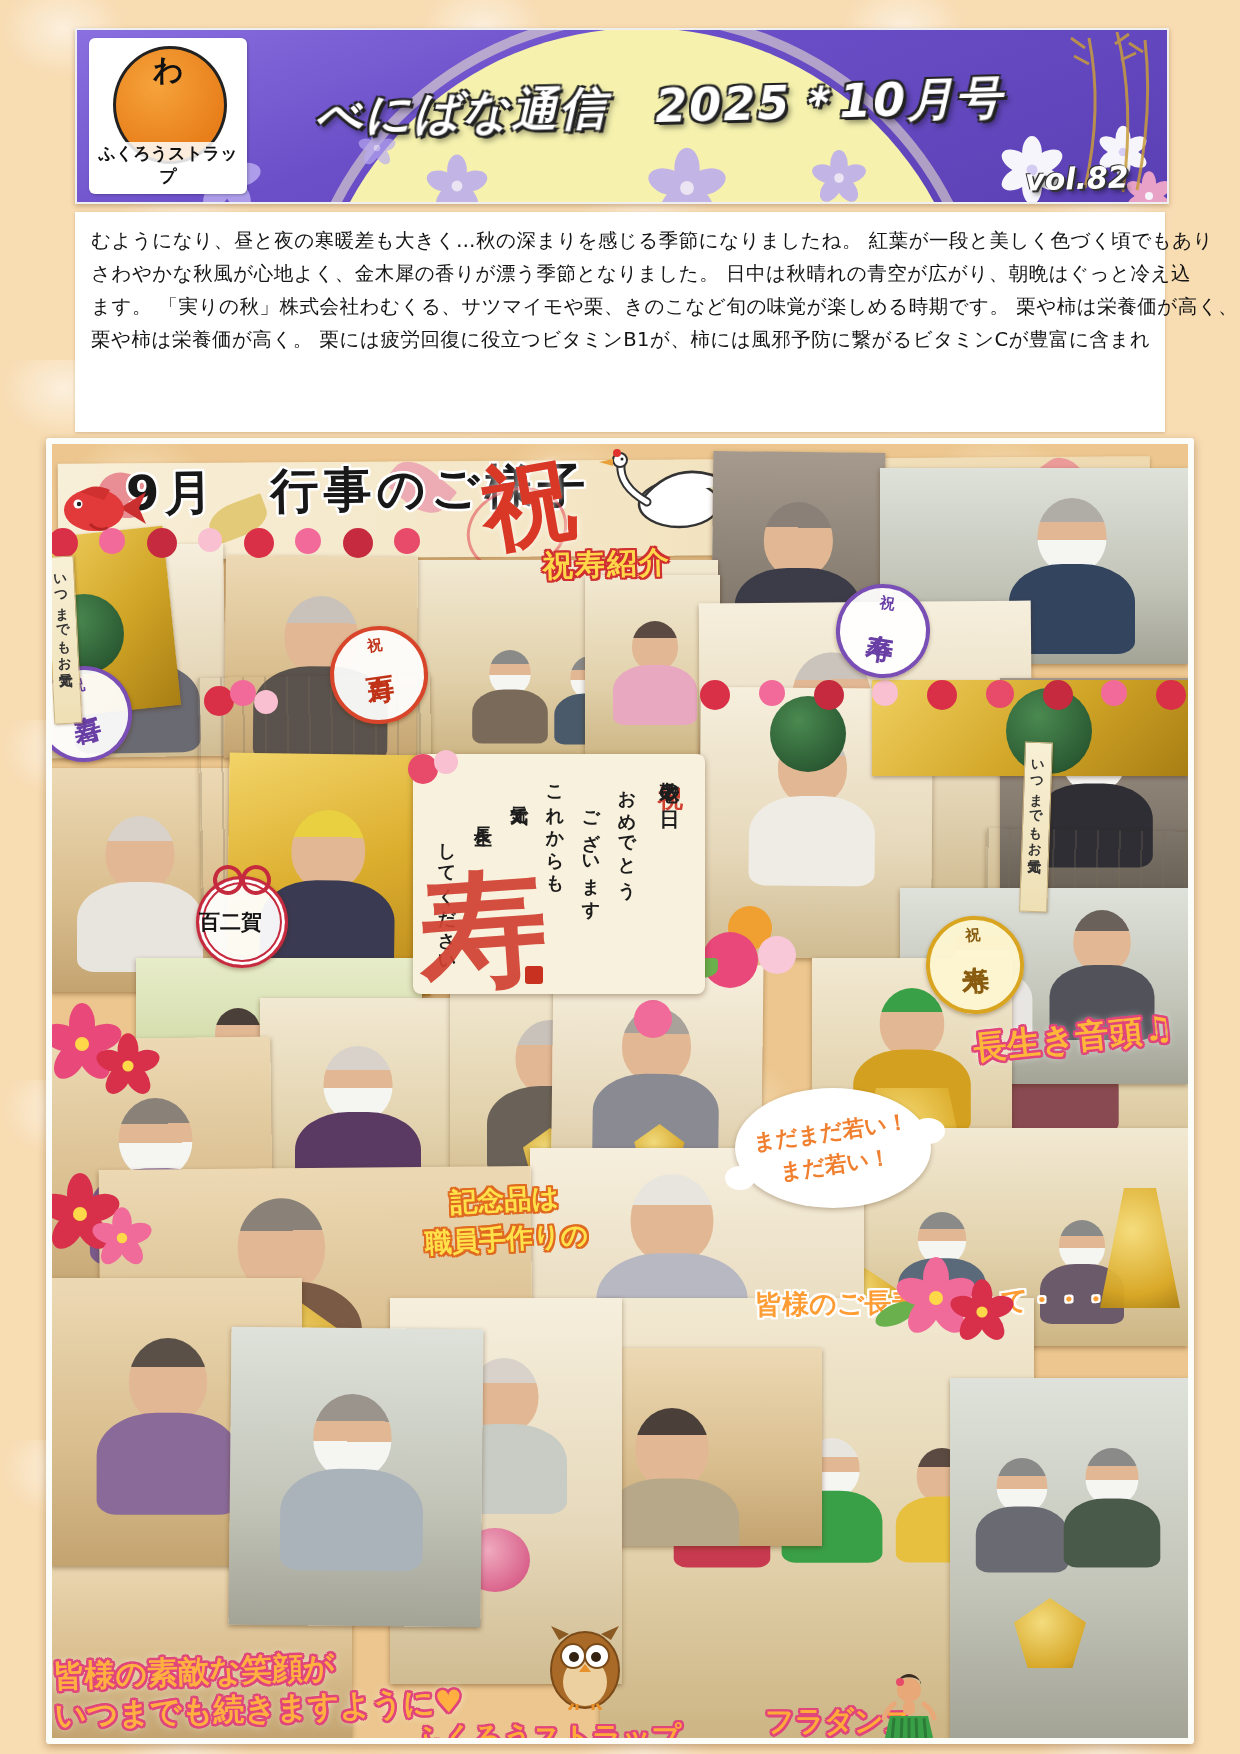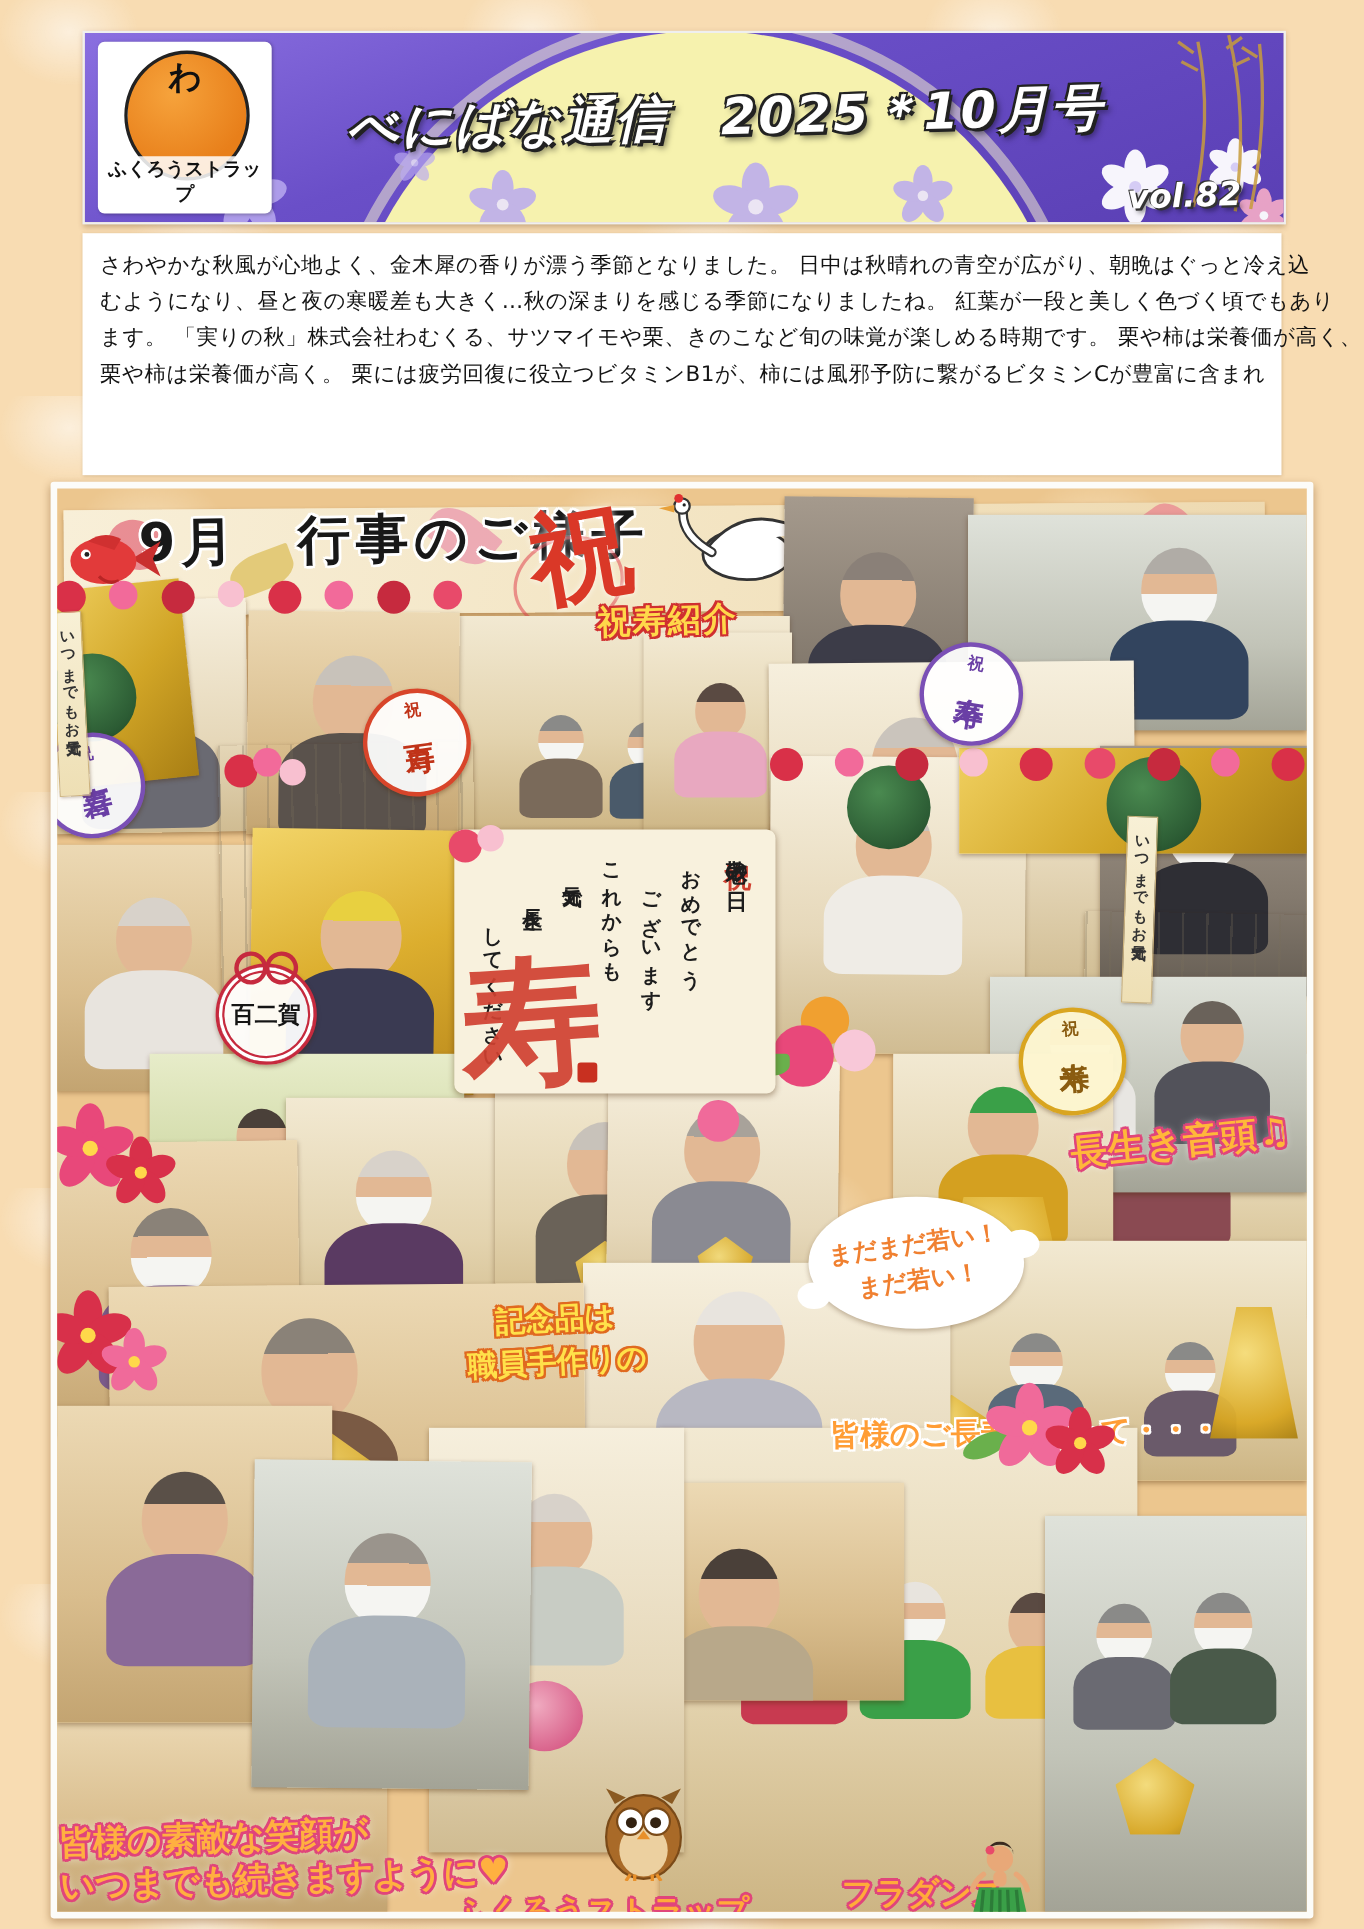--- a/index.html
+++ b/index.html
@@ -83,21 +83,21 @@
   
   .stamp{position:absolute;border-radius:50%;background:rgba(255,255,255,.93);display:flex;flex-direction:column;
     align-items:center;justify-content:flex-start;box-shadow:0 2px 4px rgba(70,35,0,.35);z-index:25;box-sizing:border-box;}
   .stamp .st-prefix{font-size:15px;font-weight:900;margin-top:8px;line-height:1;}
   .stamp .st-name{writing-mode:vertical-rl;font-size:27px;font-weight:900;line-height:1;letter-spacing:2px;margin-top:2px;}
   .st-purple{border:4px solid #7a4fb5;color:#6a3fa5;}
   .st-red{border:4px solid #d8452a;color:#c03318;}
   .st-gold{border:4px solid #d9a520;color:#8a5c10;background:rgba(253,246,208,.95);}
   .stamp-knot{position:absolute;border-radius:50%;background:rgba(255,255,255,.94);border:3px solid #c62a3e;
     box-shadow:inset 0 0 0 3px #fff,inset 0 0 0 5px #c62a3e,0 2px 4px rgba(70,35,0,.35);
-    display:flex;align-items:center;justify-content:center;z-index:25;box-sizing:border-box;}
+    display:flex;align-items:center;z-index:25;box-sizing:border-box;}
   .stamp-knot::before,.stamp-knot::after{content:"";position:absolute;top:-14px;width:22px;height:22px;
     border:4px solid #c62a3e;border-radius:50%;background:transparent;}
   .stamp-knot::before{left:14px;transform:rotate(-18deg);}
   .stamp-knot::after{right:14px;transform:rotate(18deg);}
   .stamp-knot span{font-size:21px;font-weight:900;color:#151515;}
   
   .tag{position:absolute;background:linear-gradient(180deg,#f8f0d6,#eedfb4);border:1px solid #cdb37e;
     writing-mode:vertical-rl;font-size:13.5px;font-weight:700;color:#333;padding:8px 4px;letter-spacing:1px;
     box-shadow:1px 1px 3px rgba(70,35,0,.3);z-index:26;}
   
@@ -243,22 +243,22 @@
     <div class="logo-box">
       <div class="logo-fruit"></div>
       <div class="logo-char">わ</div>
       <div class="company">ふくろうストラップ</div>
     </div>
     <div class="nl-title">べにばな通信　2025＊10月号</div>
     <div class="vol">vol.82</div>
   </div>
 
   <div class="intro">
+    <p>むようになり、昼と夜の寒暖差も大きく…秋の深まりを感じる季節になりましたね。 紅葉が一段と美しく色づく頃でもあり</p>
     <p>さわやかな秋風が心地よく、金木犀の香りが漂う季節となりました。 日中は秋晴れの青空が広がり、朝晩はぐっと冷え込</p>
-    <p>むようになり、昼と夜の寒暖差も大きく…秋の深まりを感じる季節になりましたね。 紅葉が一段と美しく色づく頃でもあり</p>
     <p>ます。 「実りの秋」株式会社わむくる、サツマイモや栗、きのこなど旬の味覚が楽しめる時期です。 栗や柿は栄養価が高く、</p>
     <p>栗や柿は栄養価が高く。 栗には疲労回復に役立つビタミンB1が、柿には風邪予防に繋がるビタミンCが豊富に含まれ</p>
   </div>
 
   <div class="collage">
 
     <div class="strip">
       <i class="leaf" style="left:40px;top:10px;width:52px;height:44px;background:#e05a70;transform:rotate(25deg);"></i>
       <i class="leaf" style="left:150px;top:40px;width:60px;height:34px;background:#d8b84a;transform:rotate(-20deg);"></i>
       <i class="leaf" style="left:330px;top:6px;width:64px;height:40px;background:#e88aa8;transform:rotate(40deg);"></i>

